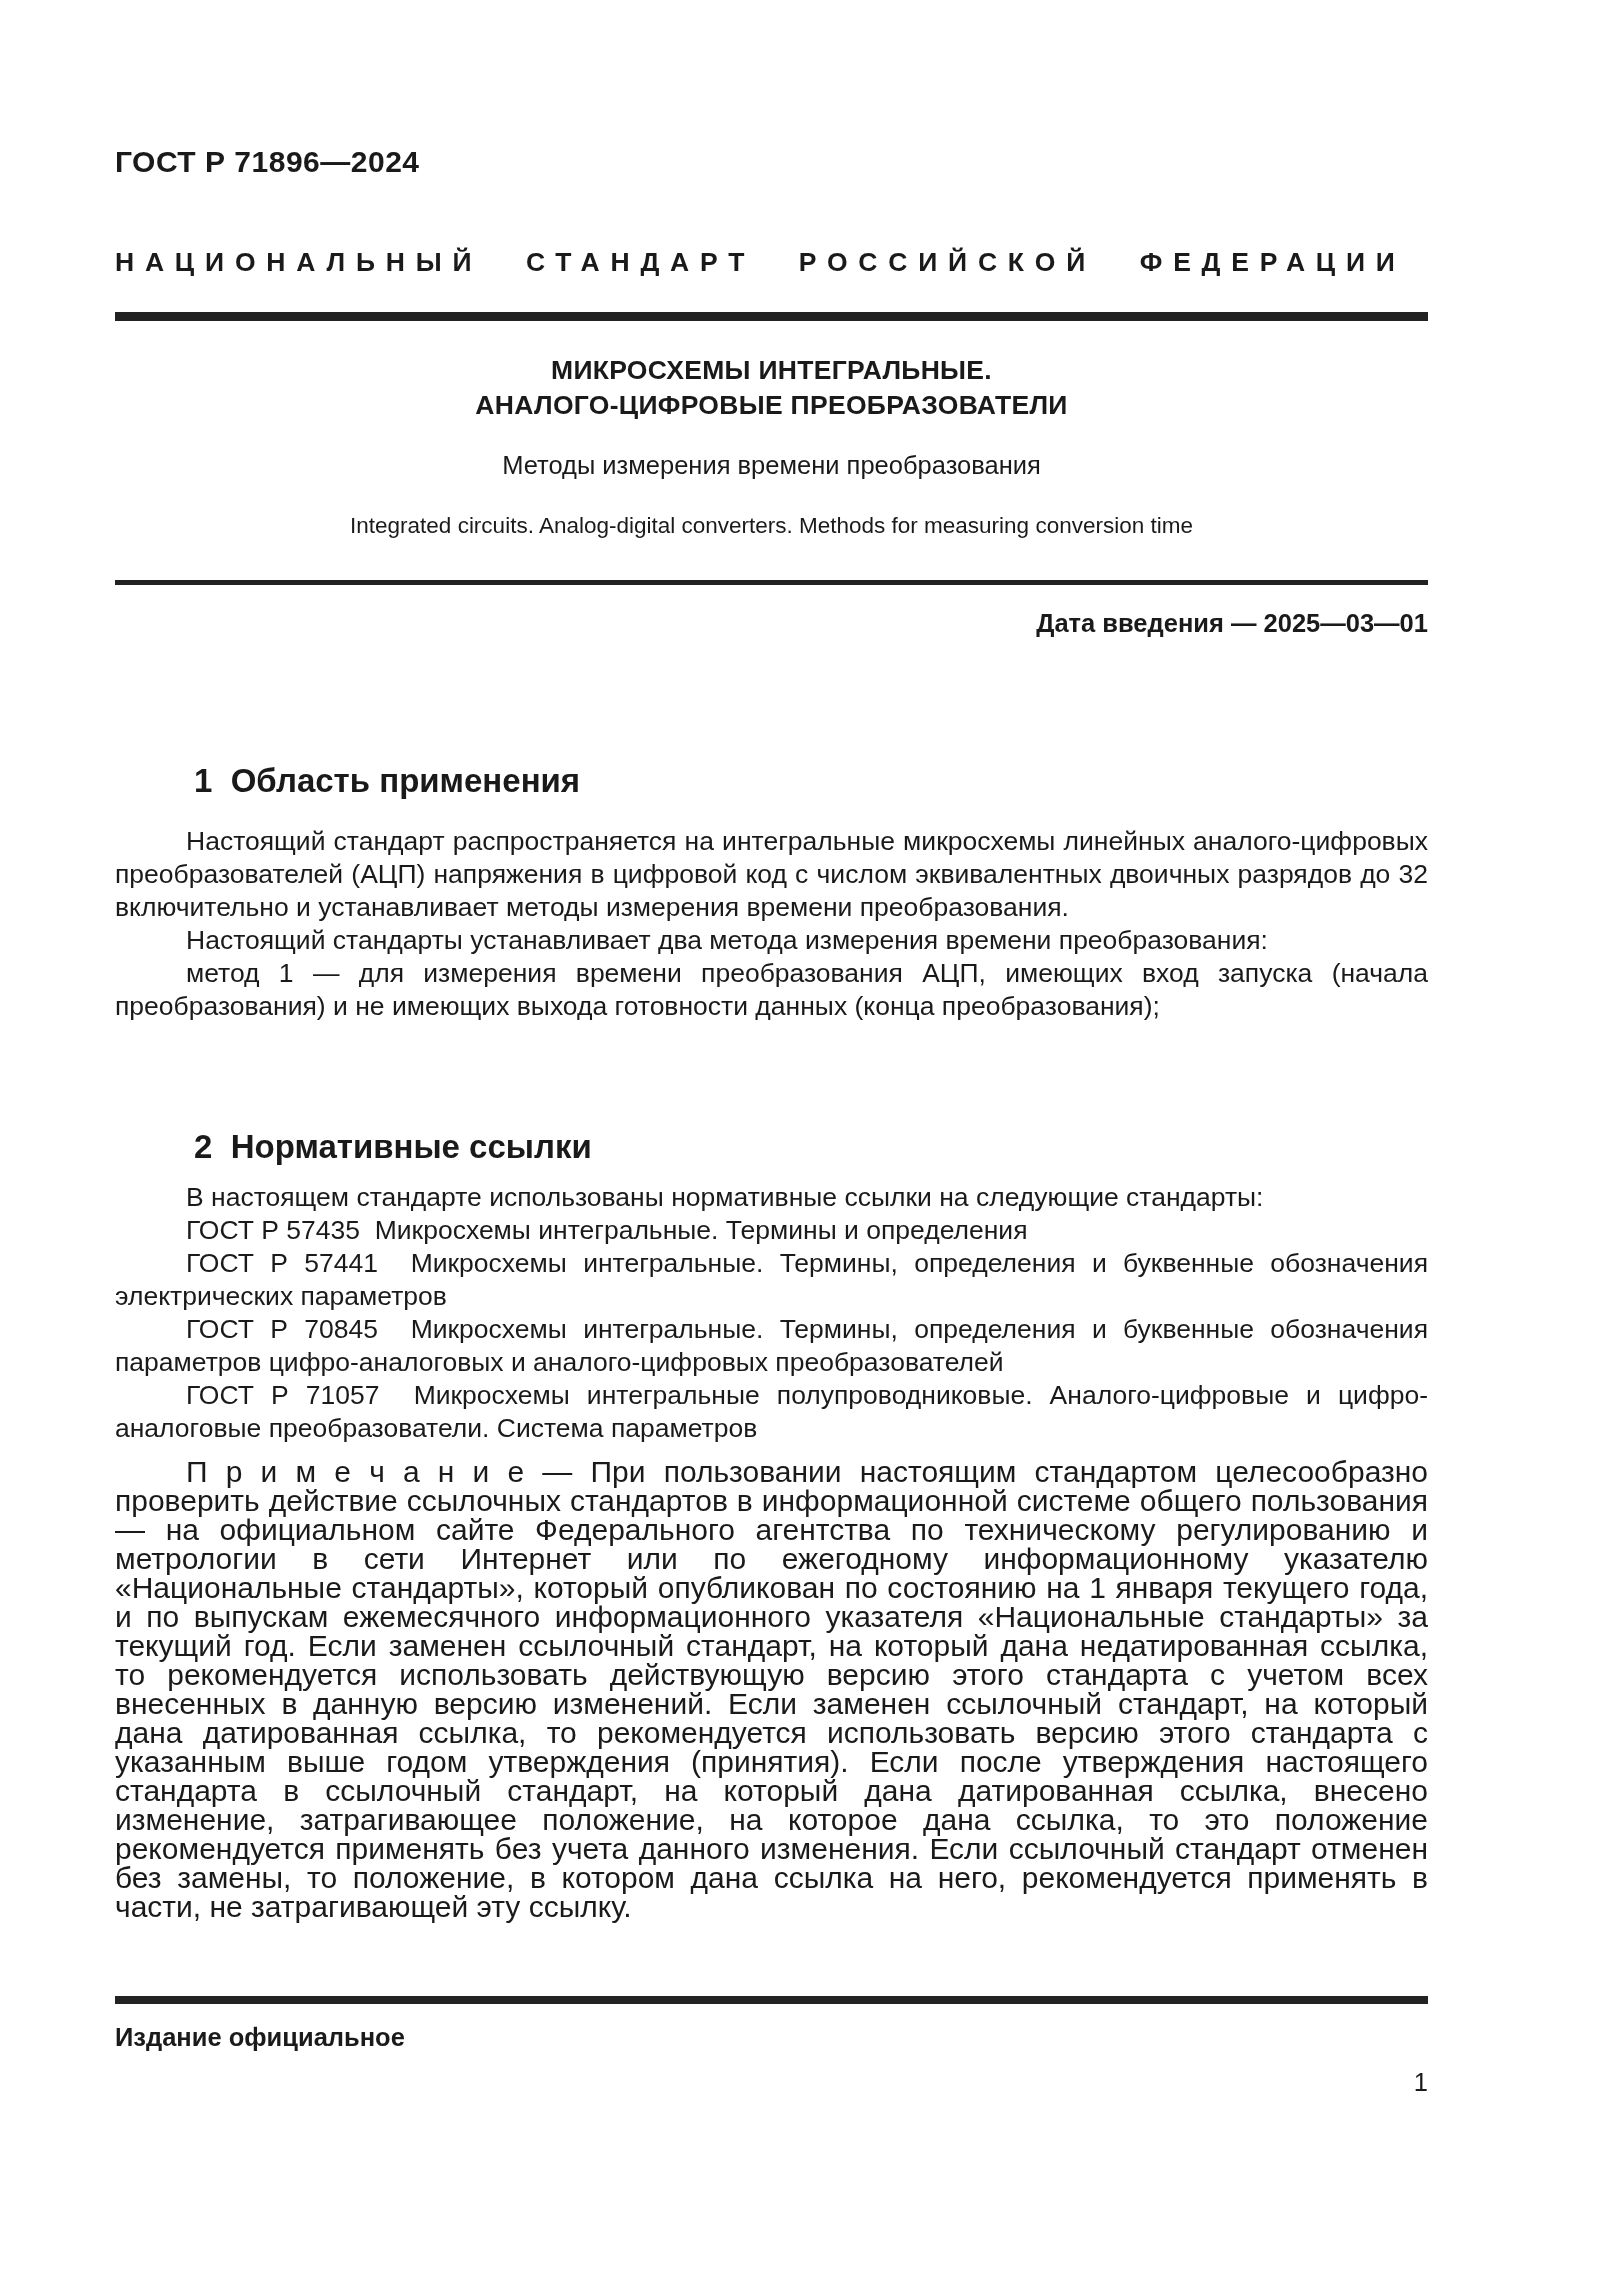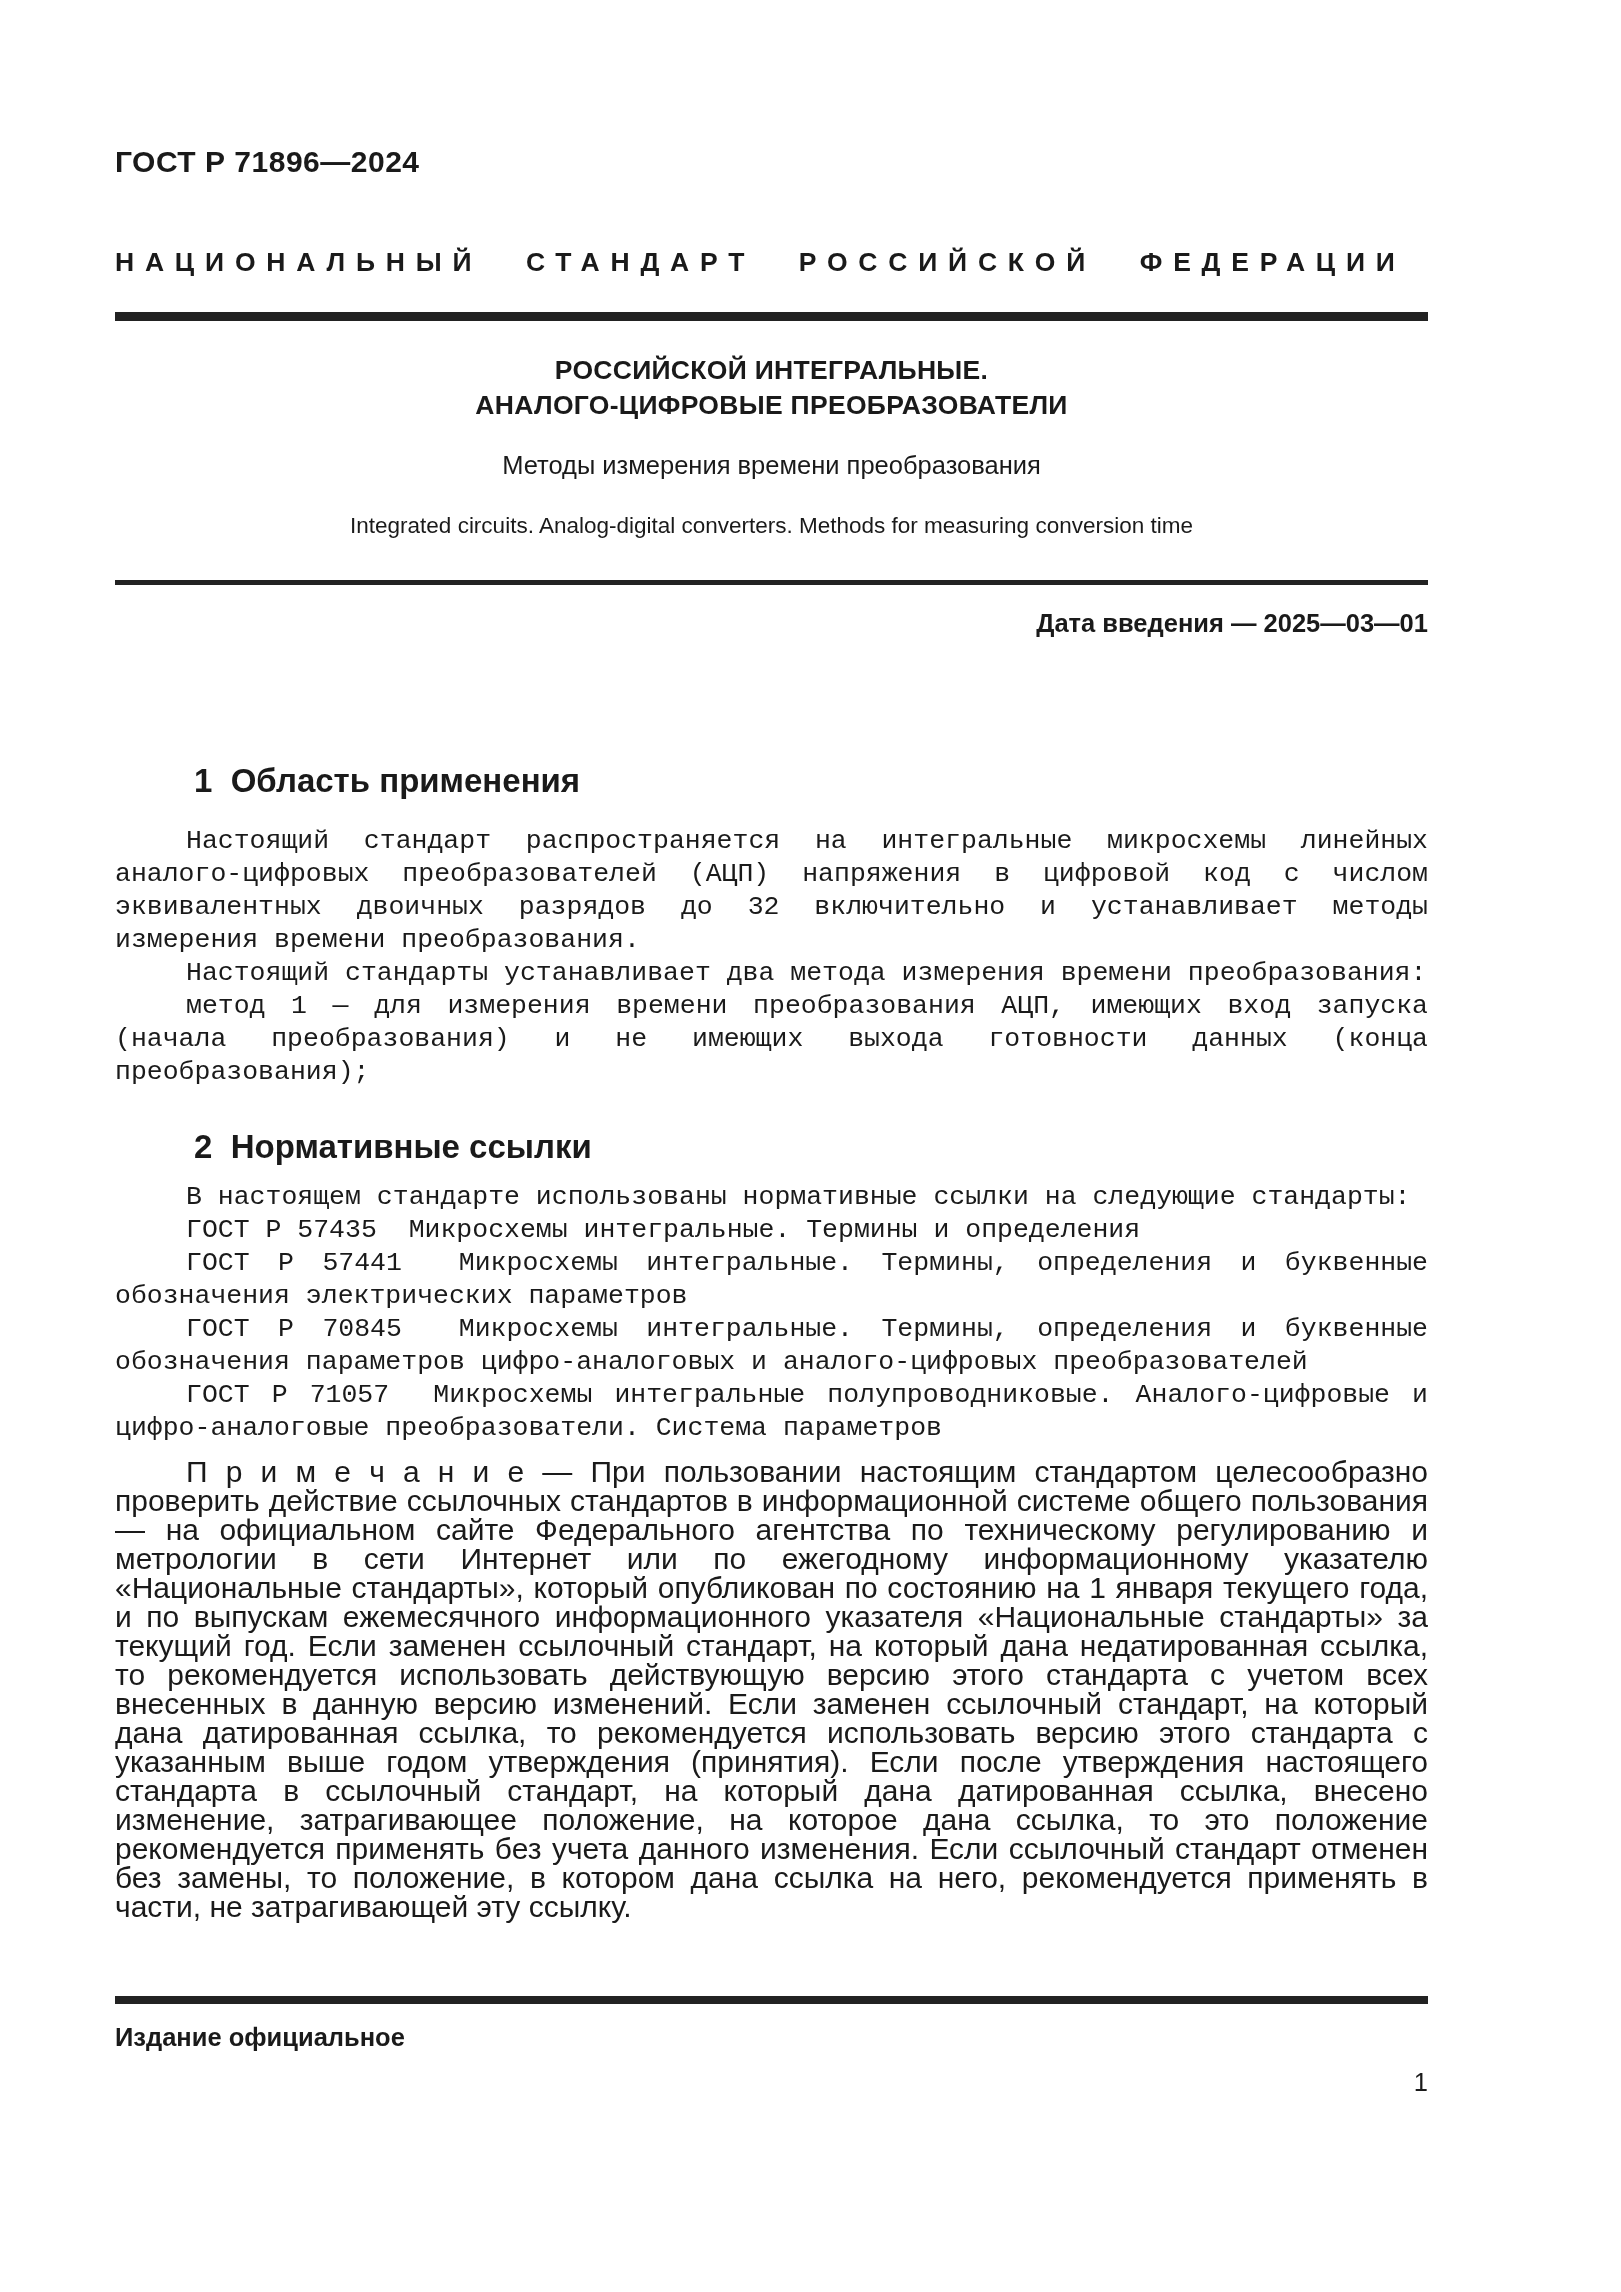--- a/index.html
+++ b/index.html
@@ -82,21 +82,20 @@
     line-height: 39px;
   }
   .h-sec-1 { top: 753px; }
   .h-sec-2 { top: 1119px; }
   .body-block p {
     margin: 0;
     font-size: 26.5px;
     line-height: 33px;
     text-align: justify;
     text-indent: 71px;
-    font-family: Liberation Mono, monospace;
   }
   .body-1 { top: 825px; }
   .body-2 { top: 1181px; }
   .note {
     top: 1457px;
     margin: 0;
     font-size: 30px;
     line-height: 29px;
     text-align: justify;
     text-indent: 71px;
@@ -122,21 +121,21 @@
 
 <div class="page">
 
   <div class="abs doc-number">ГОСТ Р 71896—2024</div>
 
   <div class="abs banner">НАЦИОНАЛЬНЫЙ СТАНДАРТ РОССИЙСКОЙ ФЕДЕРАЦИИ</div>
 
   <div class="abs rule rule-top"></div>
 
   <div class="abs title-block">
-    <div>РОССИЙСКОЙ ИНТЕГРАЛЬНЫЕ.</div>
+    <div>МИКРОСХЕМЫ ИНТЕГРАЛЬНЫЕ.</div>
     <div>АНАЛОГО-ЦИФРОВЫЕ ПРЕОБРАЗОВАТЕЛИ</div>
   </div>
 
   <div class="abs subtitle">Методы измерения времени преобразования</div>
 
   <div class="abs title-en">Integrated circuits. Analog-digital converters. Methods for measuring conversion time</div>
 
   <div class="abs rule rule-thin"></div>
 
   <div class="abs date-line">Дата введения — 2025—03—01</div>

